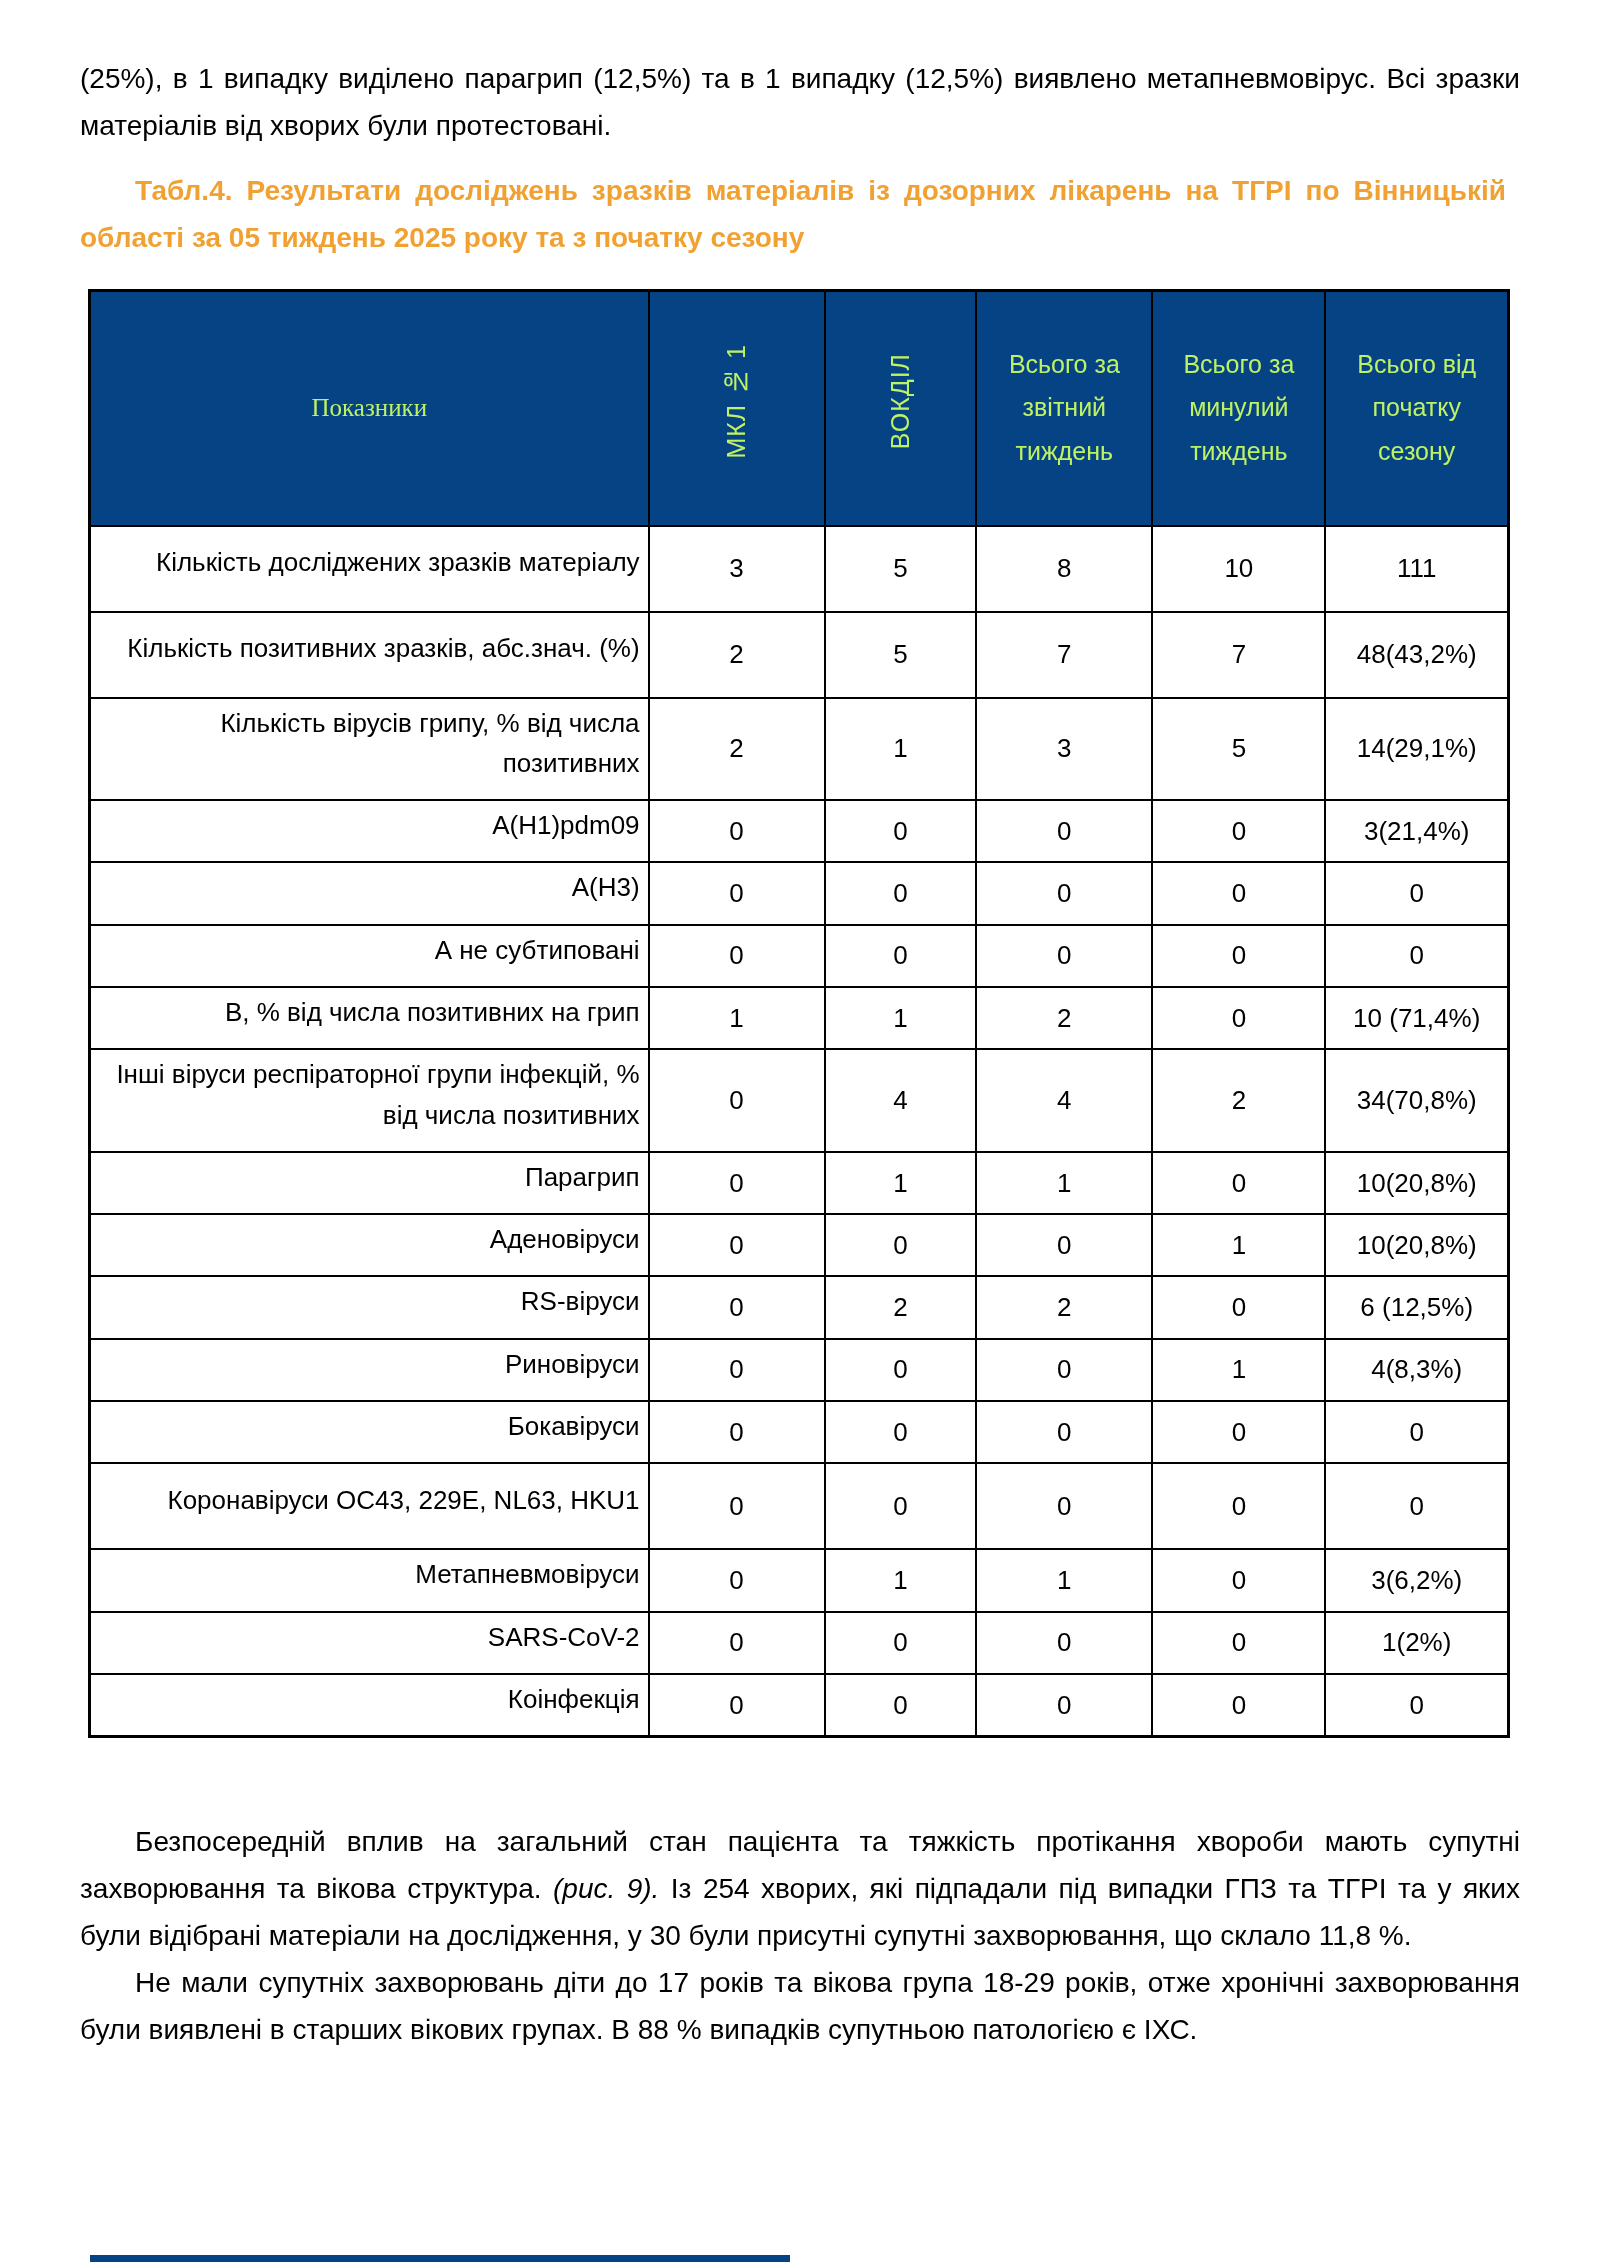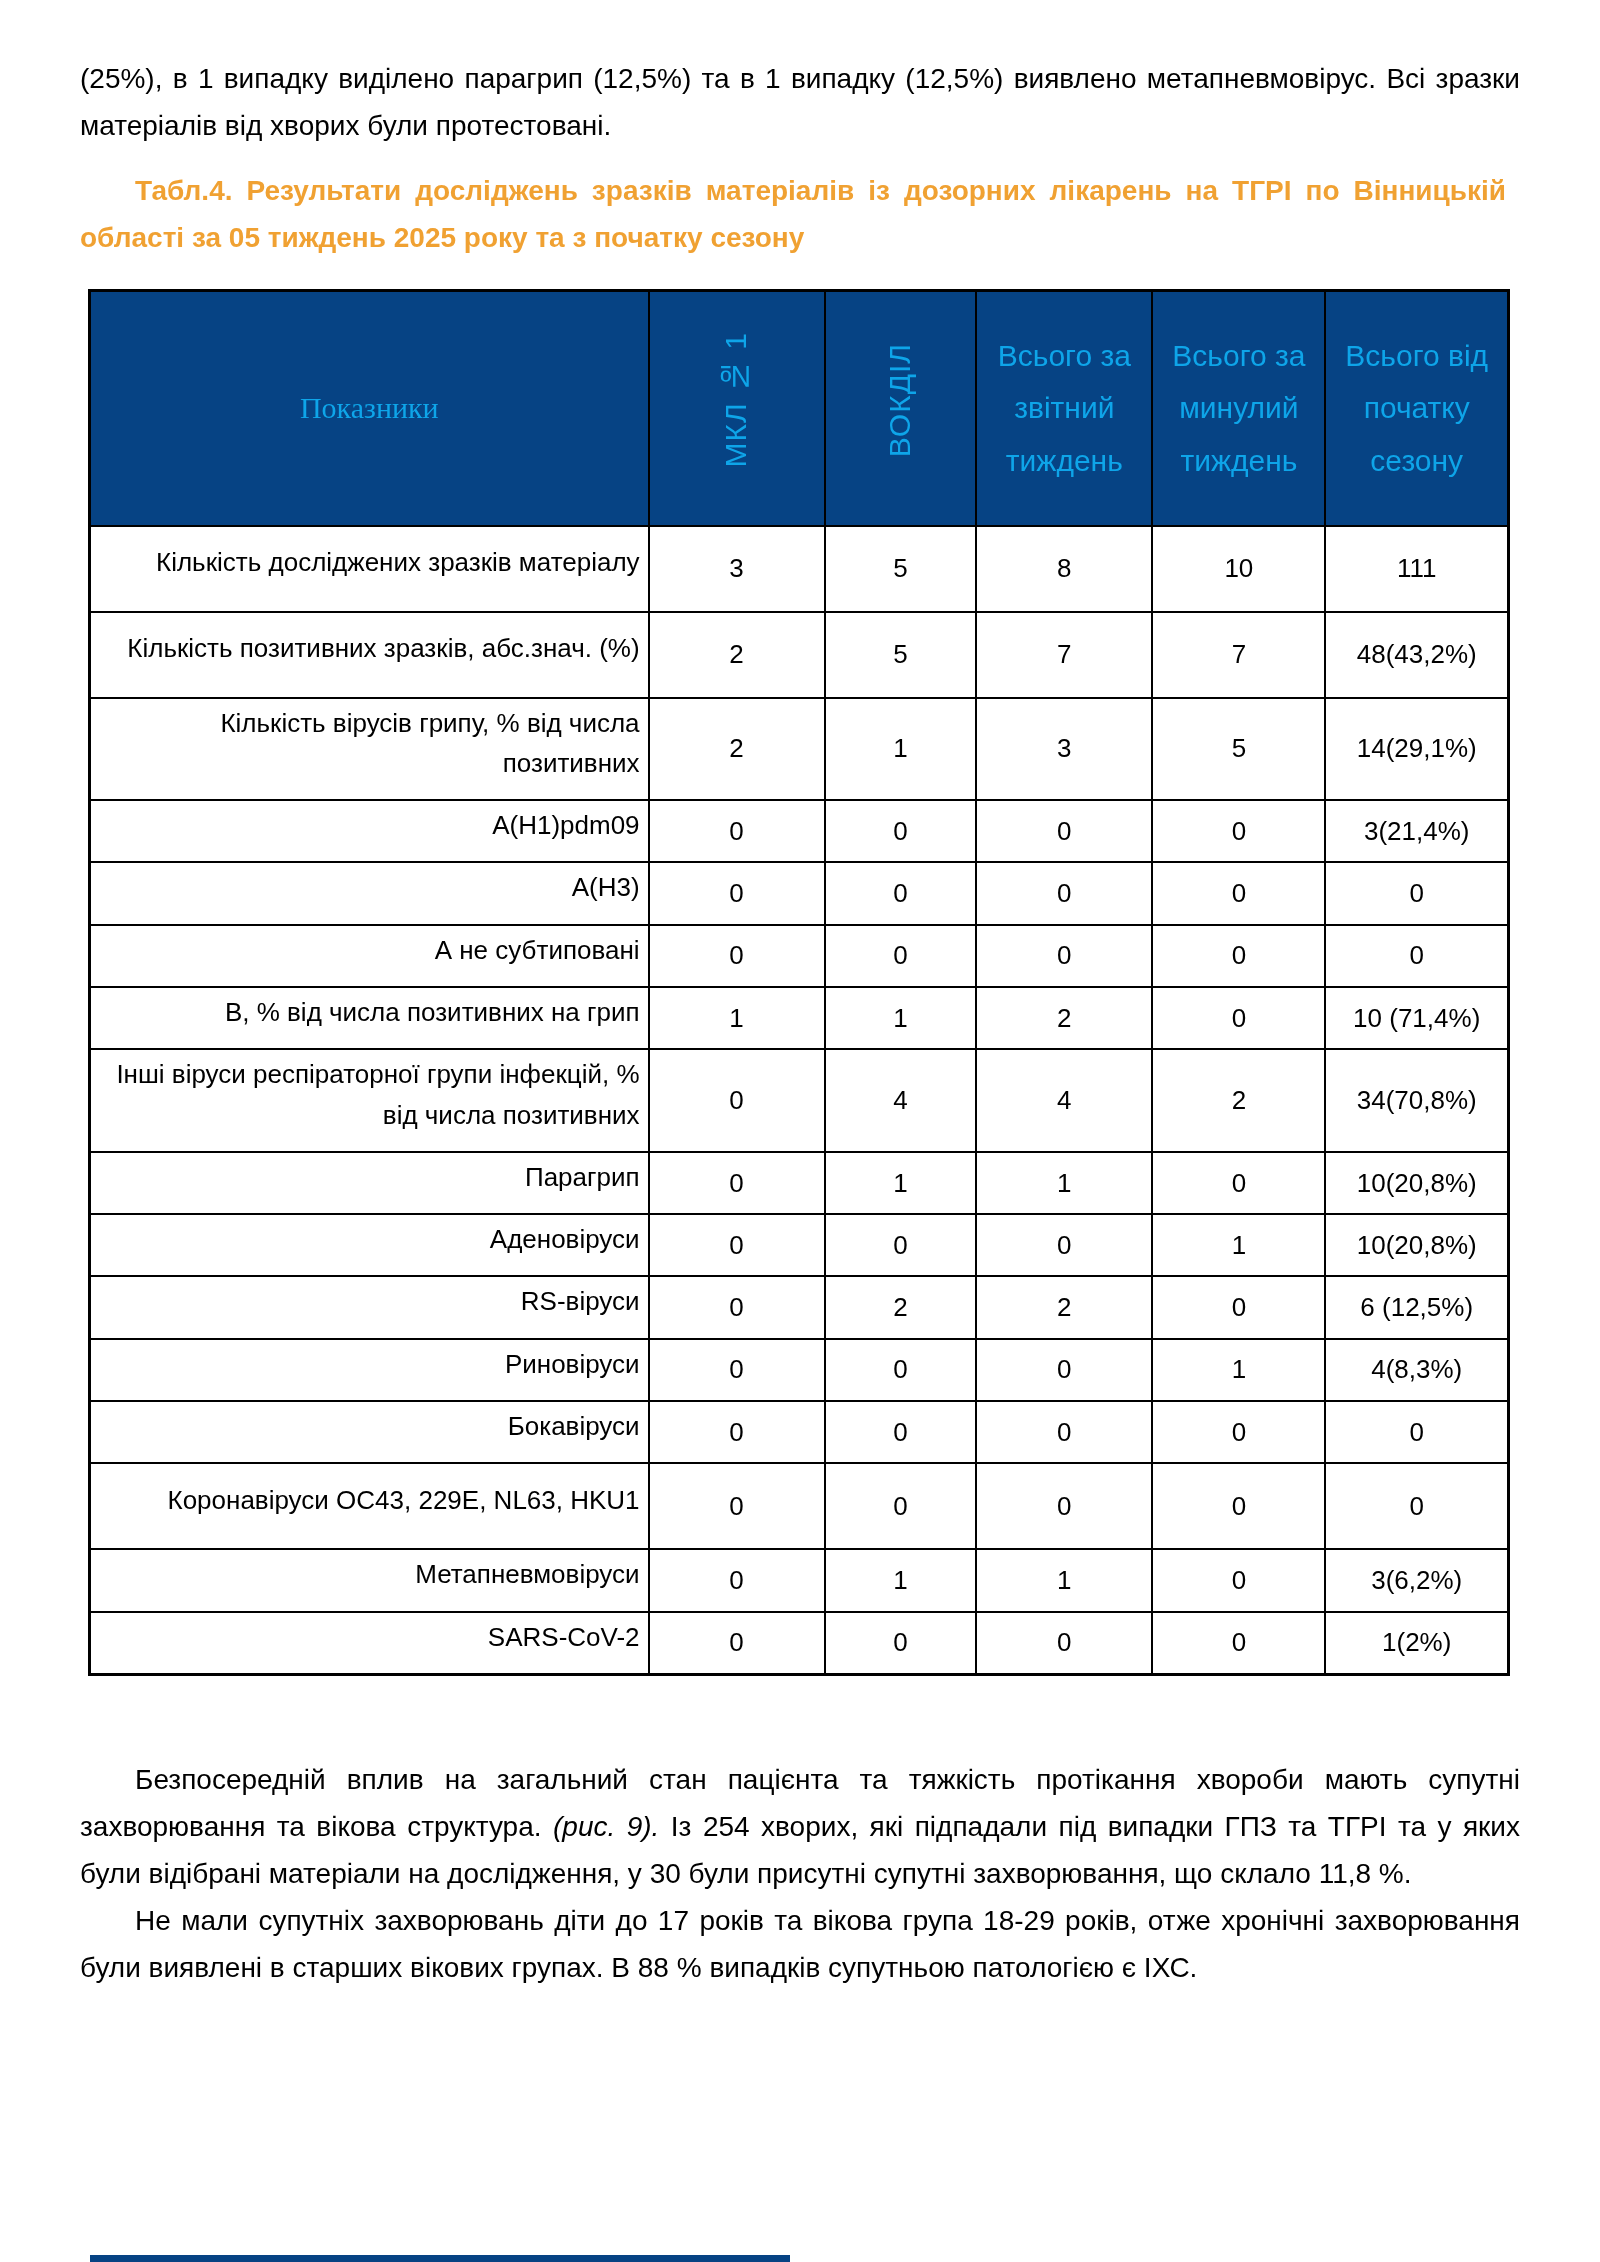--- a/index.html
+++ b/index.html
@@ -33,23 +33,23 @@
     width:1422px;
     margin:28px 0 0 8px;
     table-layout:fixed;
     border:3px solid #000;
   }
   table.results th, table.results td{
     border:2px solid #000;
     box-sizing:border-box;
   }
   thead th{
-    color:#0ea5e9;
+    color:#bef264;
     font-weight:normal;
-    font-size:30px;
+    font-size:25px;
     line-height:1.75;
     height:235px;
     text-align:center;
     vertical-align:middle;
     padding:4px 6px;
     border-bottom:4px solid #152a52;
     margin-top:15px;
   }
   .vert{
     display:inline-block;
@@ -237,20 +237,28 @@
           <td class="value-cell">3(6,2%)</td>
         </tr>
         <tr class="row">
           <td class="label-cell">SARS-CoV-2</td>
           <td class="value-cell">0</td>
           <td class="value-cell">0</td>
           <td class="value-cell">0</td>
           <td class="value-cell">0</td>
           <td class="value-cell">1(2%)</td>
         </tr>
+        <tr class="row">
+          <td class="label-cell">Коінфекція</td>
+          <td class="value-cell">0</td>
+          <td class="value-cell">0</td>
+          <td class="value-cell">0</td>
+          <td class="value-cell">0</td>
+          <td class="value-cell">0</td>
+        </tr>
       </tbody>
   </table>
 
   <div class="body-text">
     <p class="para indent"><span>Безпосередній вплив на загальний стан пацієнта та тяжкість протікання хвороби мають супутні захворювання та вікова структура. </span><span class="it">(рис. 9).</span><span> Із 254 хворих, які підпадали під випадки ГПЗ та ТГРІ та у яких були відібрані матеріали на дослідження, у 30 були присутні супутні захворювання, що склало 11,8 %.</span></p>
     <p class="para indent">Не мали супутніх захворювань діти до 17 років та вікова група 18-29 років, отже хронічні захворювання були виявлені в старших вікових групах. В 88 % випадків супутньою патологією є ІХС.</p>
   </div>
 
   <div class="bottom-bar" style="background: rgb(6, 67, 132);"></div>
 

